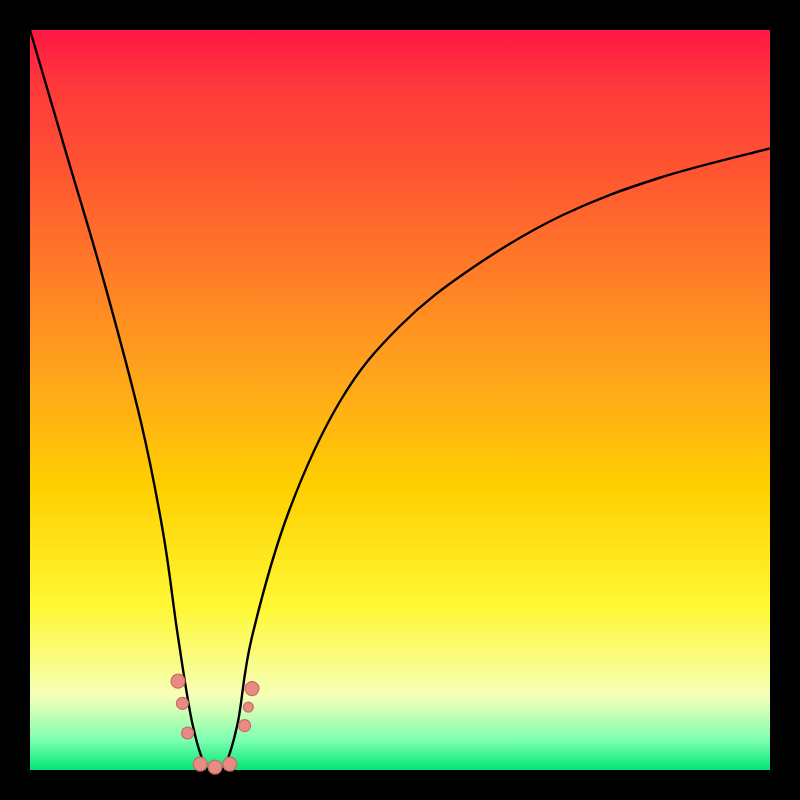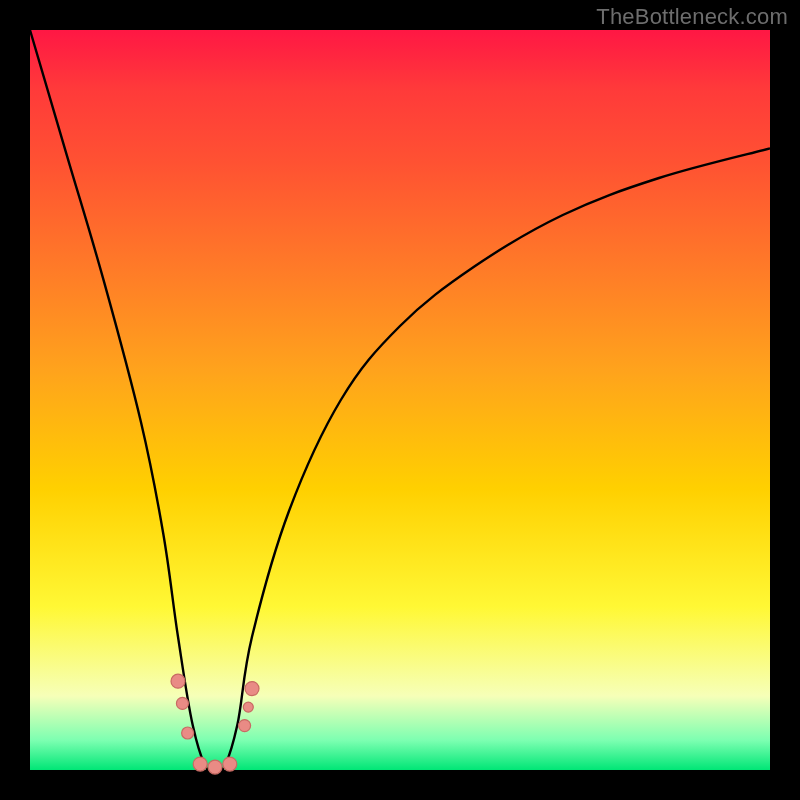--- a/index.html
+++ b/index.html
@@ -73,14 +73,13 @@
         <circle cx="157.62" cy="703.00" r="6" fill="#e98b85" stroke="#c86a63" stroke-width="1.2"></circle>
         <circle cx="170.20" cy="734.08" r="7" fill="#e98b85" stroke="#c86a63" stroke-width="1.2"></circle>
         <circle cx="185.00" cy="737.04" r="7" fill="#e98b85" stroke="#c86a63" stroke-width="1.2"></circle>
         <circle cx="199.80" cy="734.08" r="7" fill="#e98b85" stroke="#c86a63" stroke-width="1.2"></circle>
         <circle cx="214.60" cy="695.60" r="6" fill="#e98b85" stroke="#c86a63" stroke-width="1.2"></circle>
         <circle cx="222.00" cy="658.60" r="7" fill="#e98b85" stroke="#c86a63" stroke-width="1.2"></circle>
         <circle cx="218.30" cy="677.10" r="5" fill="#e98b85" stroke="#c86a63" stroke-width="1.2"></circle>
       </g>
   </svg>
 
-  <div class="watermark">TheBottleneck.com</div>
 </div>
 
 </body></html>

